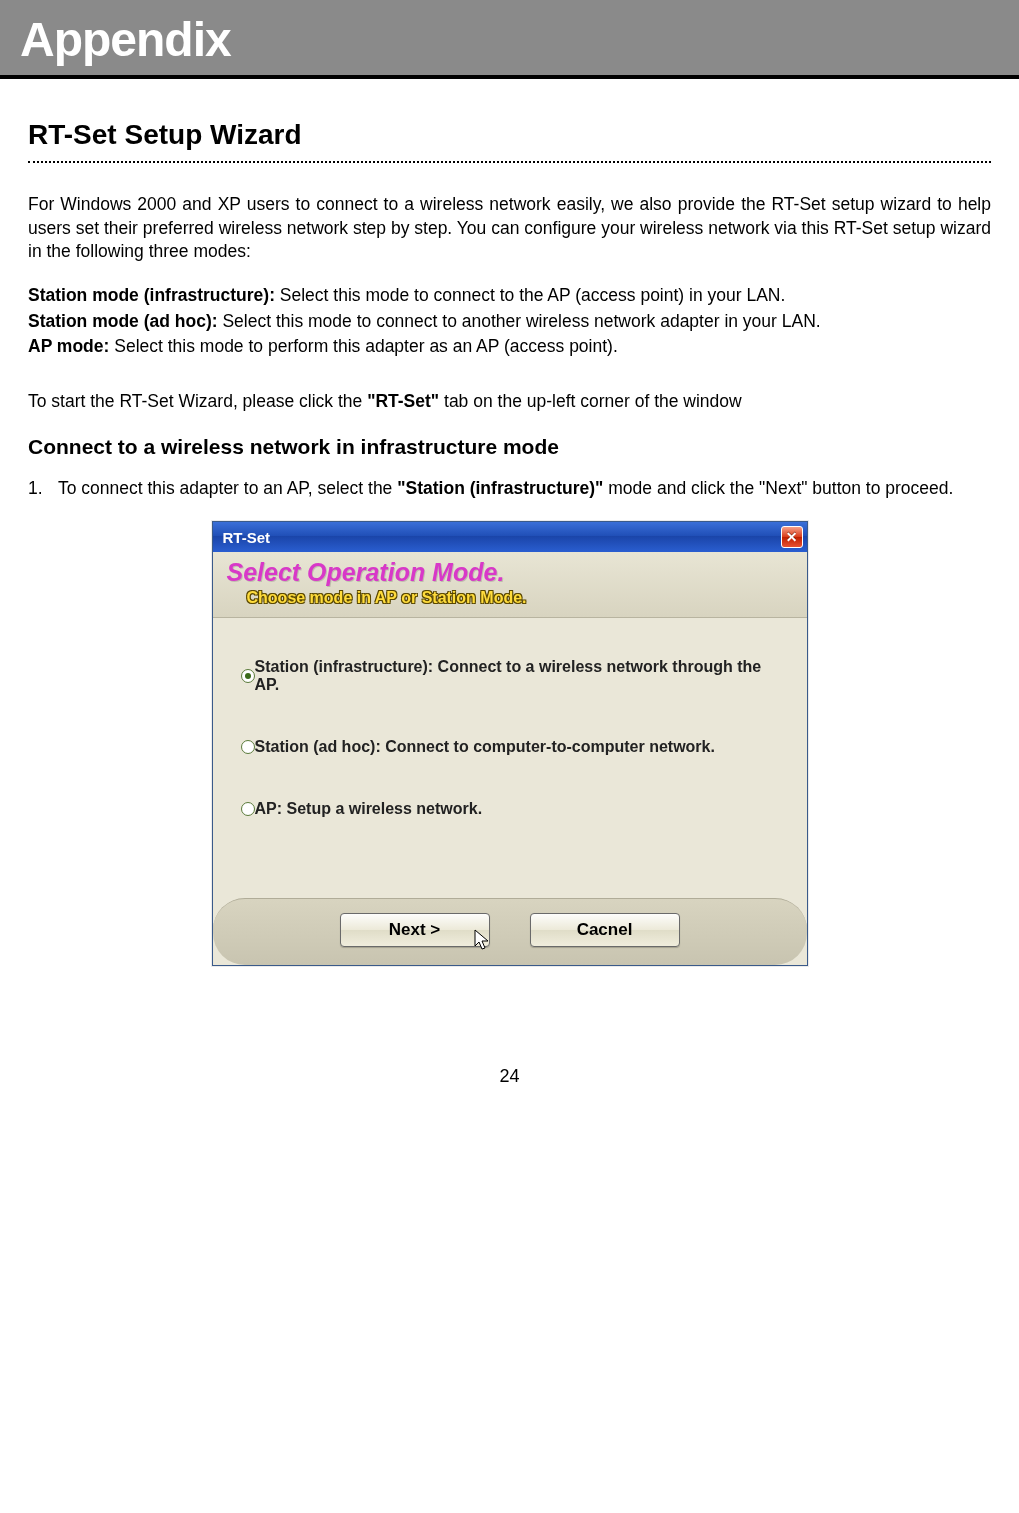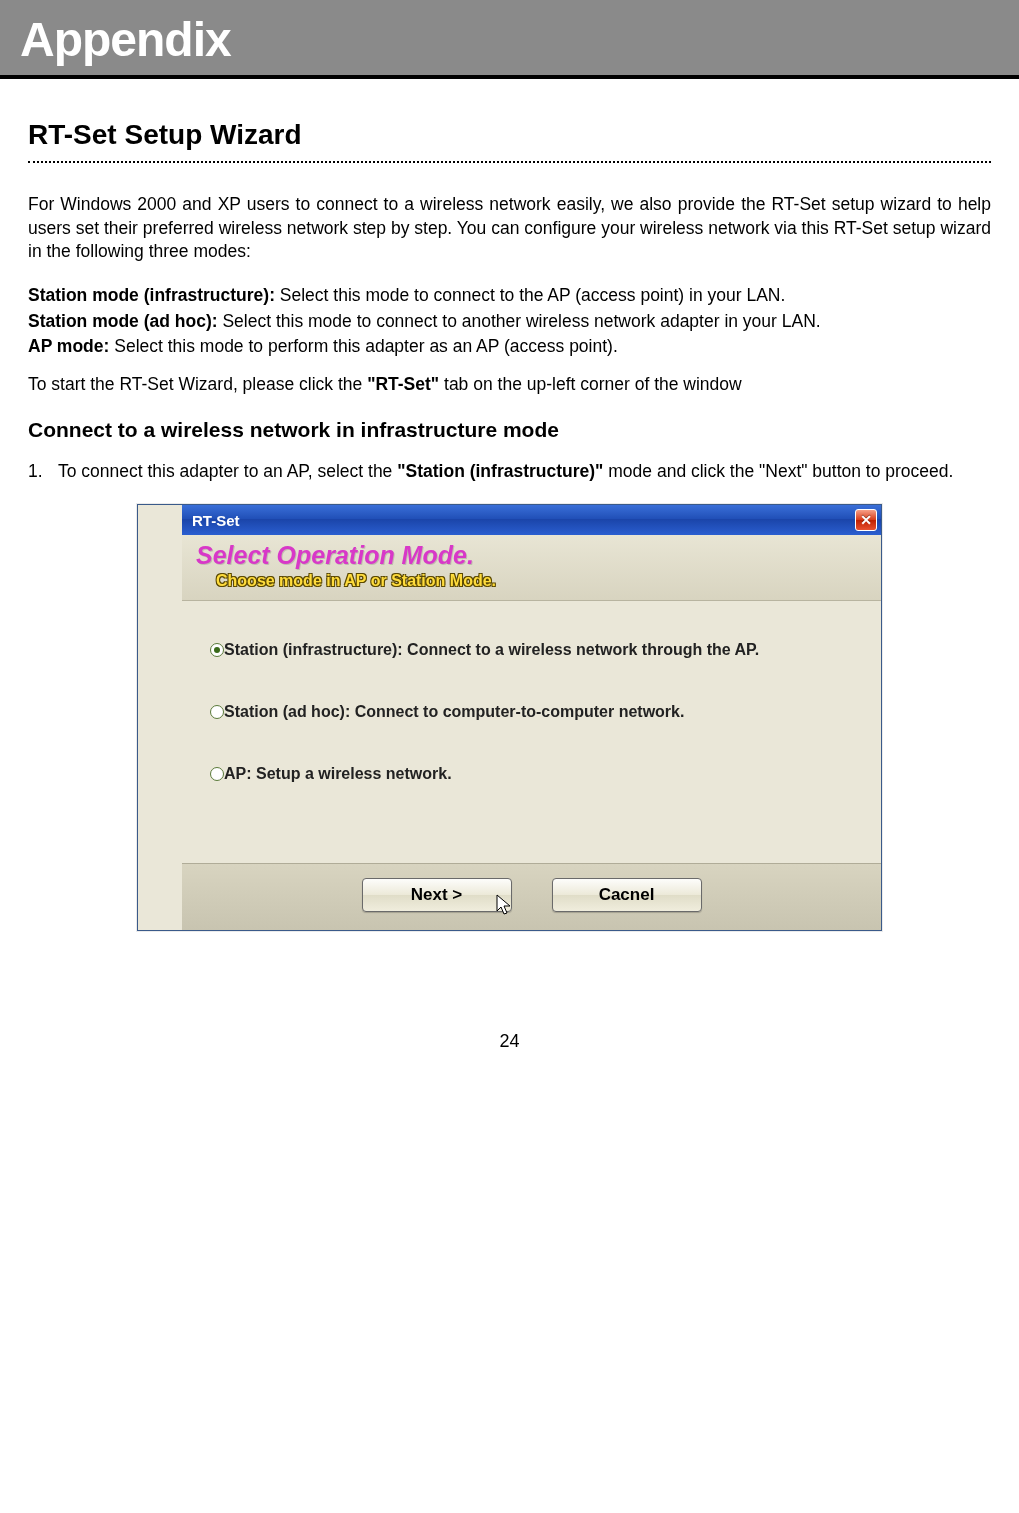--- a/index.html
+++ b/index.html
@@ -33,39 +33,38 @@
       border: none;
       border-top: 2px dotted #000;
       margin-bottom: 30px;
     }
     .intro, .mode-line, .start-line {
       font-size: 17.5px;
       line-height: 1.35;
       text-align: justify;
       margin-bottom: 20px;
     }
-    .modes { margin-bottom: 14px; }
+    .modes { margin-bottom: 31px; }
     .mode-line { margin-bottom: 2px; }
     .subheading {
       font-family: Arial, Helvetica, sans-serif;
       font-size: 21px;
       font-weight: bold;
       margin: 22px 0 18px 0;
     }
     .step-row { display: flex; font-size: 17.5px; line-height: 1.35; margin-bottom: 20px; }
     .step-num { width: 30px; flex: none; }
     .step-text { flex: 1; }
     .dialog-wrap { display: flex; justify-content: center; margin-top: 8px; margin-bottom: 40px;}
     .dialog {
-      width: 745px;
+      width: 596px;
       border: 1px solid #3a5a8a;
       background: #eae7d8;
       font-family: Tahoma, Arial, sans-serif;
       box-shadow: 0 0 0 1px rgba(0,0,0,0.08);
-      padding-left: 44px;
     }
     .titlebar {
       height: 30px;
       background: linear-gradient(to bottom, #3a6fd8 0%, #2150b8 45%, #1a44a8 46%, #2a5ed0 100%);
       display: flex;
       align-items: center;
       justify-content: space-between;
       padding: 0 4px 0 10px;
       color: #fff;
       font-weight: bold;
@@ -130,20 +129,21 @@
       background: #3a6a1a;
       border-radius: 50%;
     }
     .button-bar {
       background: linear-gradient(to bottom, #d8d4c0, #c8c4b0);
       border-top: 1px solid #b0ac98;
       padding: 14px 0 18px 0;
       display: flex;
       justify-content: center;
       gap: 40px;
+      border-radius: 32px;
     }
     .xp-button {
       min-width: 150px;
       height: 34px;
       border: 1px solid #6a6a6a;
       border-radius: 4px;
       background: linear-gradient(to bottom, #fdfdfb, #ece9d8 50%, #e0ddc8 51%, #f0eddd);
       font-family: Tahoma, Arial, sans-serif;
       font-size: 17px;
       font-weight: bold;

